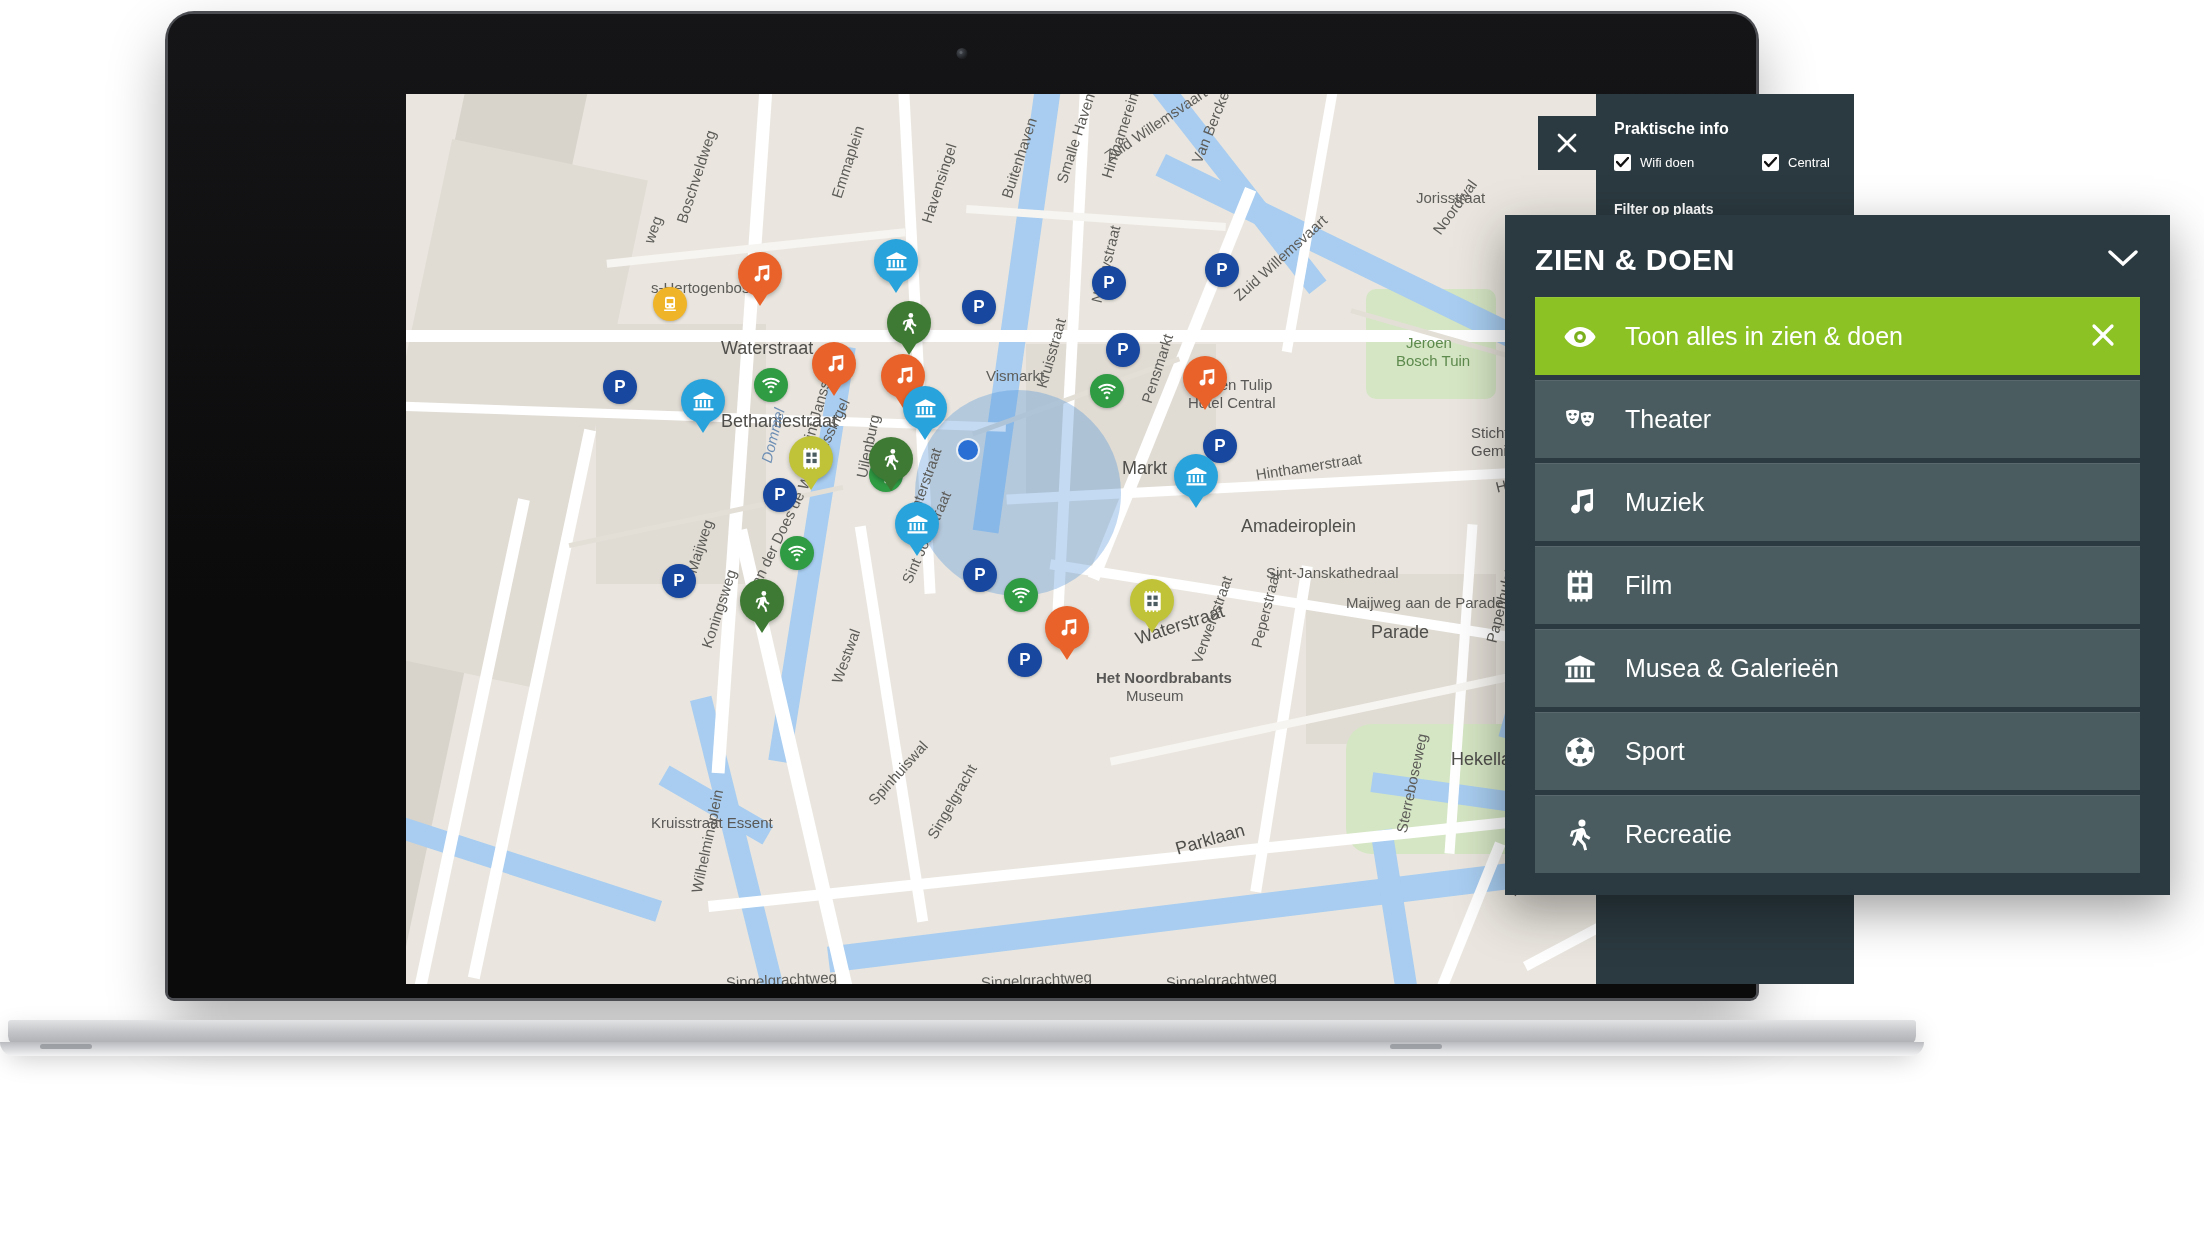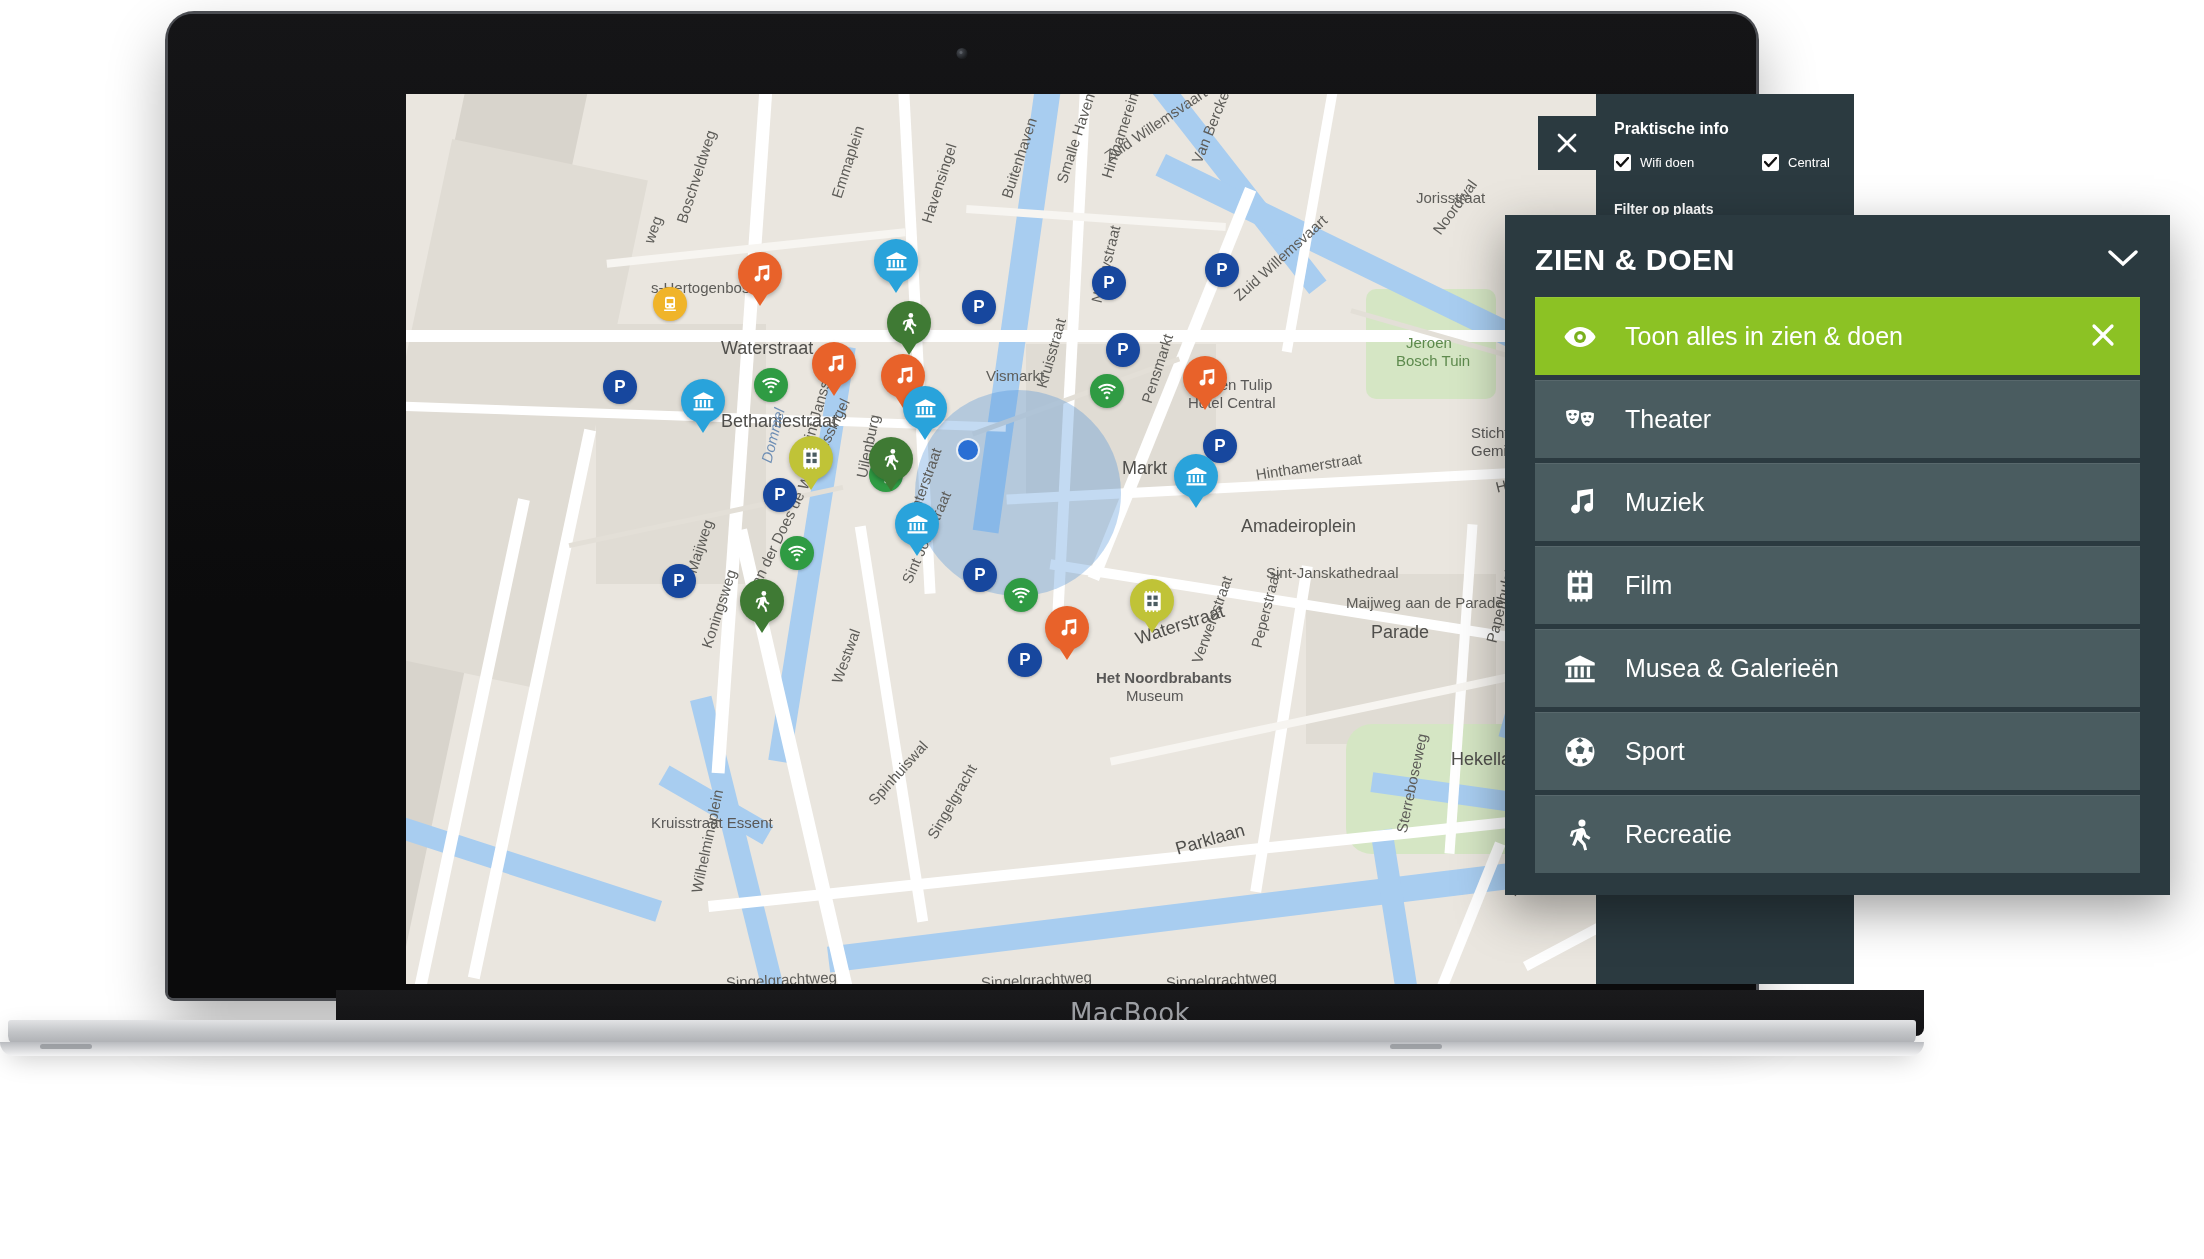--- a/index.html
+++ b/index.html
@@ -628,23 +628,20 @@
               </div>
               <div class="sec">
                 <span>WINKELEN</span>
                 <span style="font-size: 21px;">›</span>
               </div>
             </div>
         </div>
       </div>
     </div>
 
-    <div class="chin">
-      <span class="chin-label">MacBook</span>
-    </div>
   </div>
 
   <div class="base-lip"></div>
   <div class="base"></div>
   <div class="base-shadow"></div>
   <div class="foot" style="left:40px;"></div>
   <div class="foot" style="left:1390px;"></div>
 </div>
 
 <div class="overlay">

